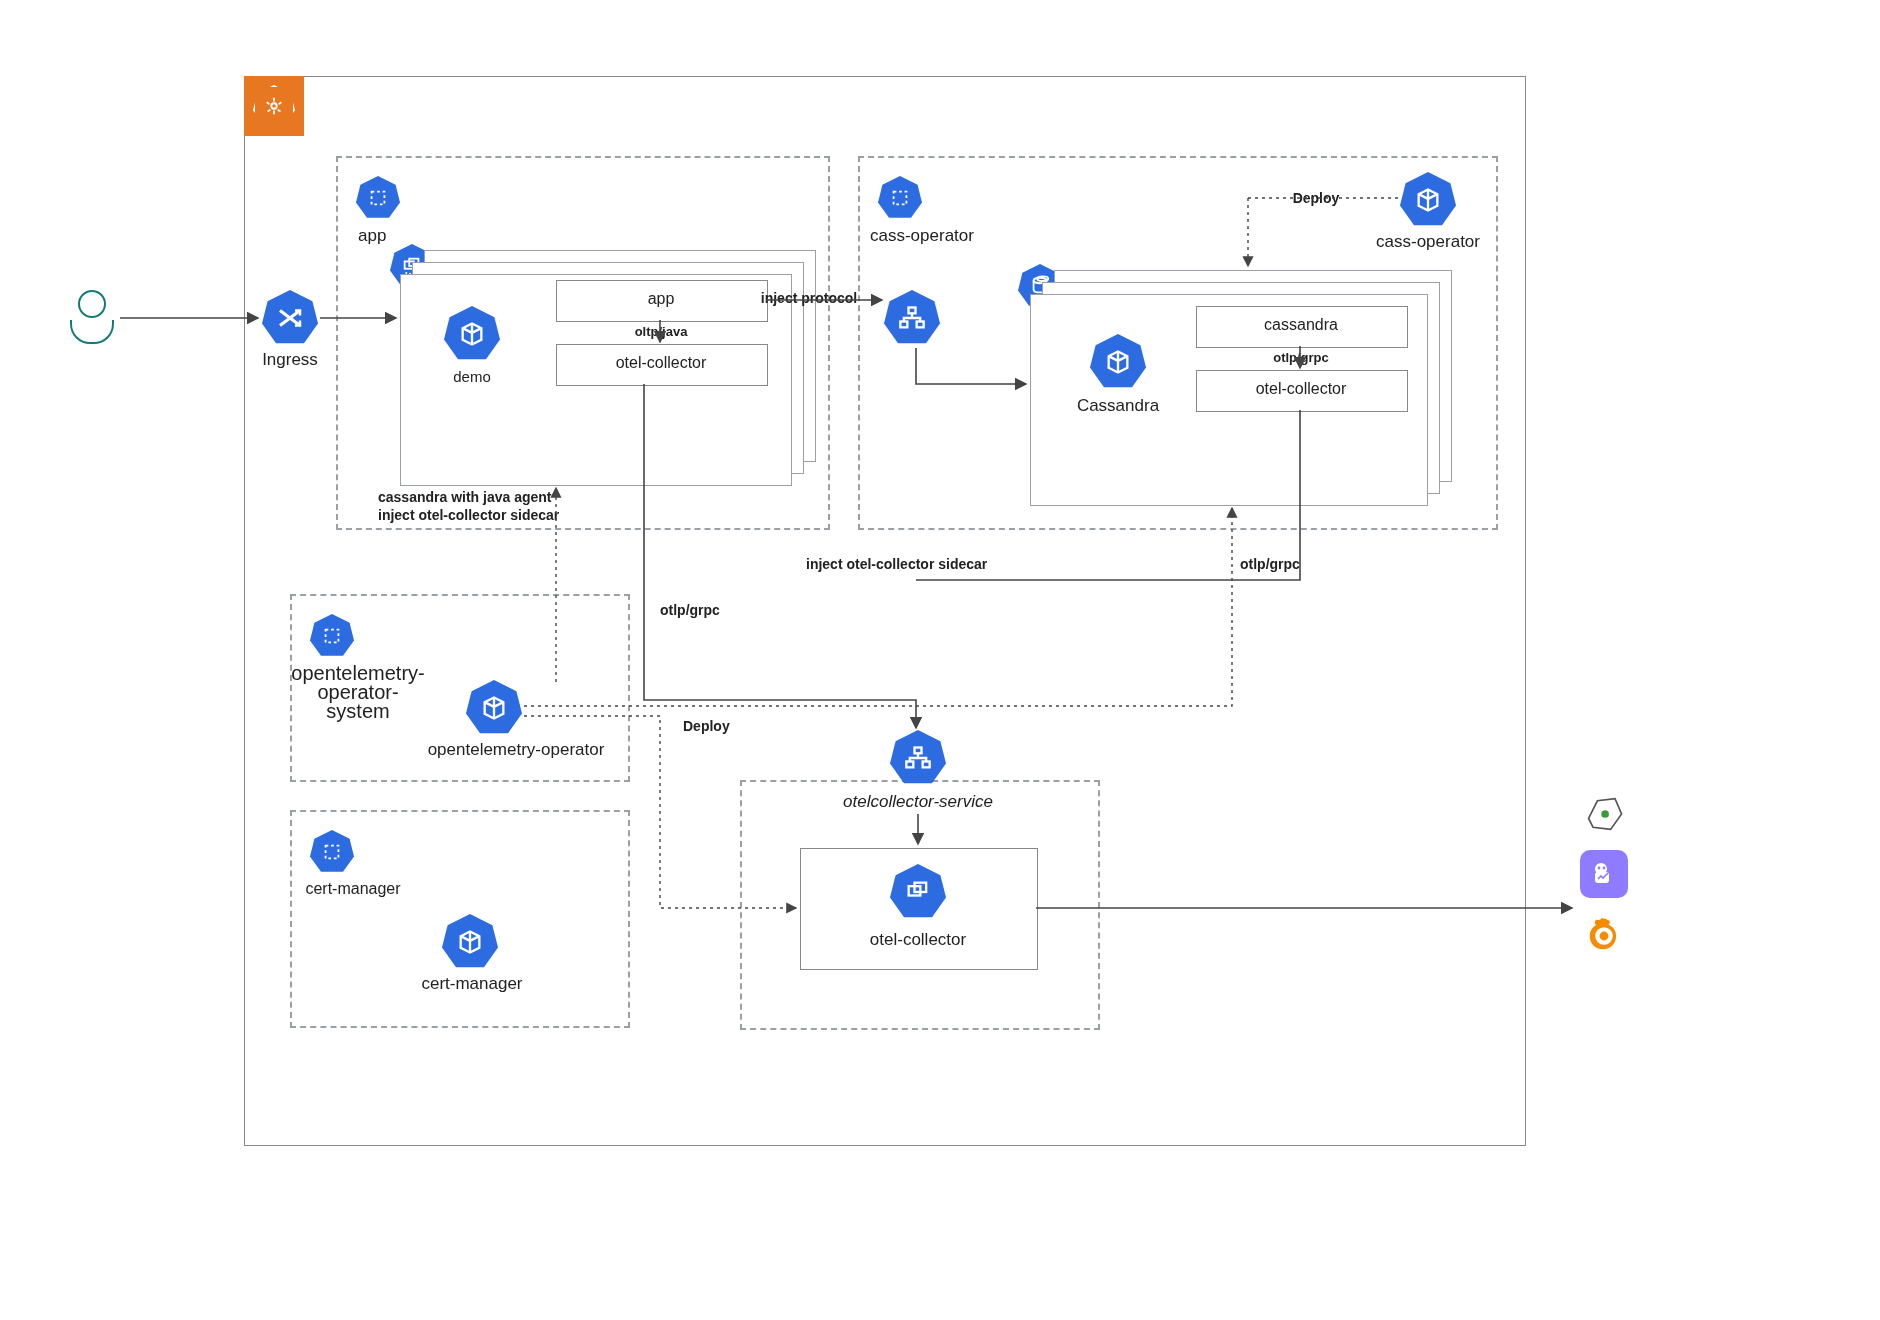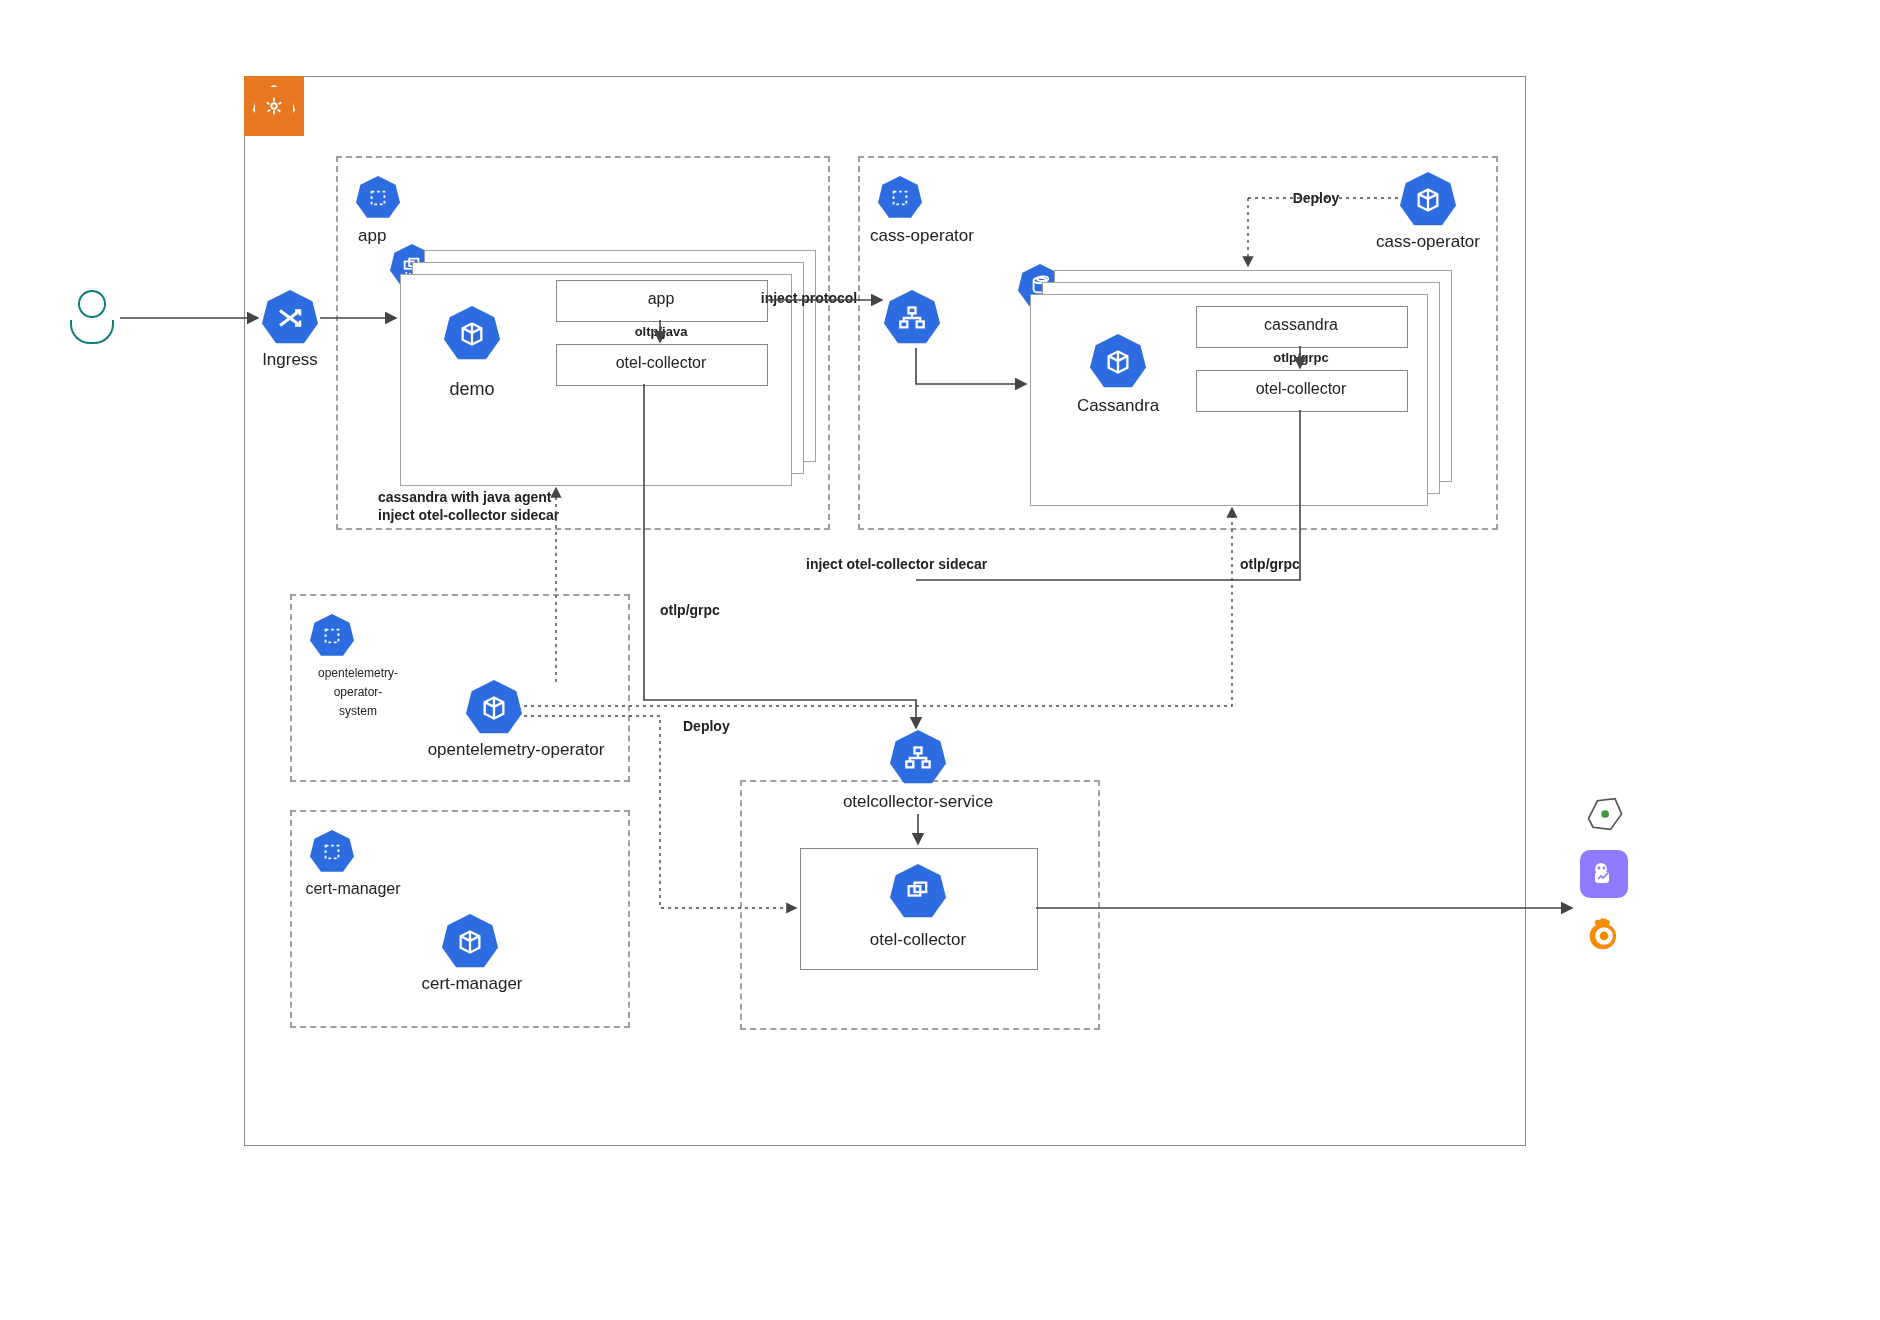--- a/index.html
+++ b/index.html
@@ -82,21 +82,21 @@
     <div class="card" style="left:24px;top:0;width:390px;height:210px;"></div>
     <div class="card" style="left:12px;top:12px;width:390px;height:210px;"></div>
     <div class="card" style="left:0;top:24px;width:390px;height:210px;"></div>
   </div>
   <div class="hept big" style="left:444px;top:306px;">
     <svg width="28" height="28" viewBox="0 0 24 24">
         <path d="M12 3l8 4v10l-8 4-8-4V7z"></path>
         <path d="M12 3v18M4 7l8 4 8-4"></path>
       </svg>
   </div>
-  <span class="label center" style="left:424px;top:368px;width:96px;font-size:18px;margin-top:11px;">demo</span>
+  <span class="label center" style="left:424px;top:368px;width:96px;font-size:15px;">demo</span>
 
   <div class="box" style="left:556px;top:280px;width:210px;height:40px;"></div>
   <span class="label center" style="left:556px;top:290px;width:210px;font-size:16px;">app</span>
   <span class="label bold center" style="left:556px;top:324px;width:210px;font-size:13px;">oltp/java</span>
   <div class="box" style="left:556px;top:344px;width:210px;height:40px;"></div>
   <span class="label center" style="left:556px;top:354px;width:210px;font-size:16px;">otel-collector</span>
 
   <span class="label bold" style="left:378px;top:488px;font-size:14px;line-height:18px;">cassandra with java agent
 inject otel-collector sidecar</span>
 
@@ -150,21 +150,21 @@
   <span class="label bold center" style="left:1196px;top:350px;width:210px;font-size:13px;">otlp/grpc</span>
   <div class="box" style="left:1196px;top:370px;width:210px;height:40px;"></div>
   <span class="label center" style="left:1196px;top:380px;width:210px;font-size:16px;">otel-collector</span>
 
   <div class="dashed" style="left:290px;top:594px;width:336px;height:184px;"></div>
   <div class="hept" style="left:310px;top:614px;">
     <svg width="22" height="22" viewBox="0 0 24 24">
         <rect x="5" y="5" width="14" height="14" stroke-dasharray="3 3"></rect>
       </svg>
   </div>
-  <span class="label" style="left:288px;top:664px;width:140px;text-align:center;font-size:12px;line-height:19px;">opentelemetry-
+  <span class="label" style="left:288px;top:664px;width:140px;text-align:center;font-size:20px;line-height:19px;">opentelemetry-
 operator-
 system</span>
   <div class="hept big" style="left:466px;top:680px;">
     <svg width="28" height="28" viewBox="0 0 24 24">
         <path d="M12 3l8 4v10l-8 4-8-4V7z"></path>
         <path d="M12 3v18M4 7l8 4 8-4"></path>
       </svg>
   </div>
   <span class="label center" style="left:406px;top:740px;width:220px;font-size:17px;">opentelemetry-operator</span>
   <span class="label bold" style="left:680px;top:718px;font-size:14px;background:#fff;padding:0 3px;">Deploy</span>
@@ -191,21 +191,21 @@
 
   <div class="dashed" style="left:740px;top:780px;width:356px;height:246px;"></div>
   <div class="hept big" style="left:890px;top:730px;">
     <svg width="28" height="28" viewBox="0 0 24 24">
         <rect x="9" y="3" width="6" height="5"></rect>
         <rect x="2" y="15" width="6" height="5"></rect>
         <rect x="16" y="15" width="6" height="5"></rect>
         <path d="M12 8v4M12 12H5v3M12 12h7v3"></path>
       </svg>
   </div>
-  <span class="label center" style="left:818px;top:792px;width:200px;font-size:17px;">otelcollector-service</span>
+  <span class="label center" style="left:818px;top:792px;width:200px;font-size:17px;font-style:italic;">otelcollector-service</span>
   <div class="box" style="left:800px;top:848px;width:236px;height:120px;"></div>
   <div class="hept big" style="left:890px;top:864px;">
     <svg width="28" height="28" viewBox="0 0 24 24">
         <rect x="4" y="7" width="10" height="8"></rect>
         <rect x="9" y="4" width="10" height="8"></rect>
       </svg>
   </div>
   <span class="label center" style="left:800px;top:930px;width:236px;font-size:17px;">otel-collector</span>
 
   <div class="tool" style="left:1580px;top:790px;">

